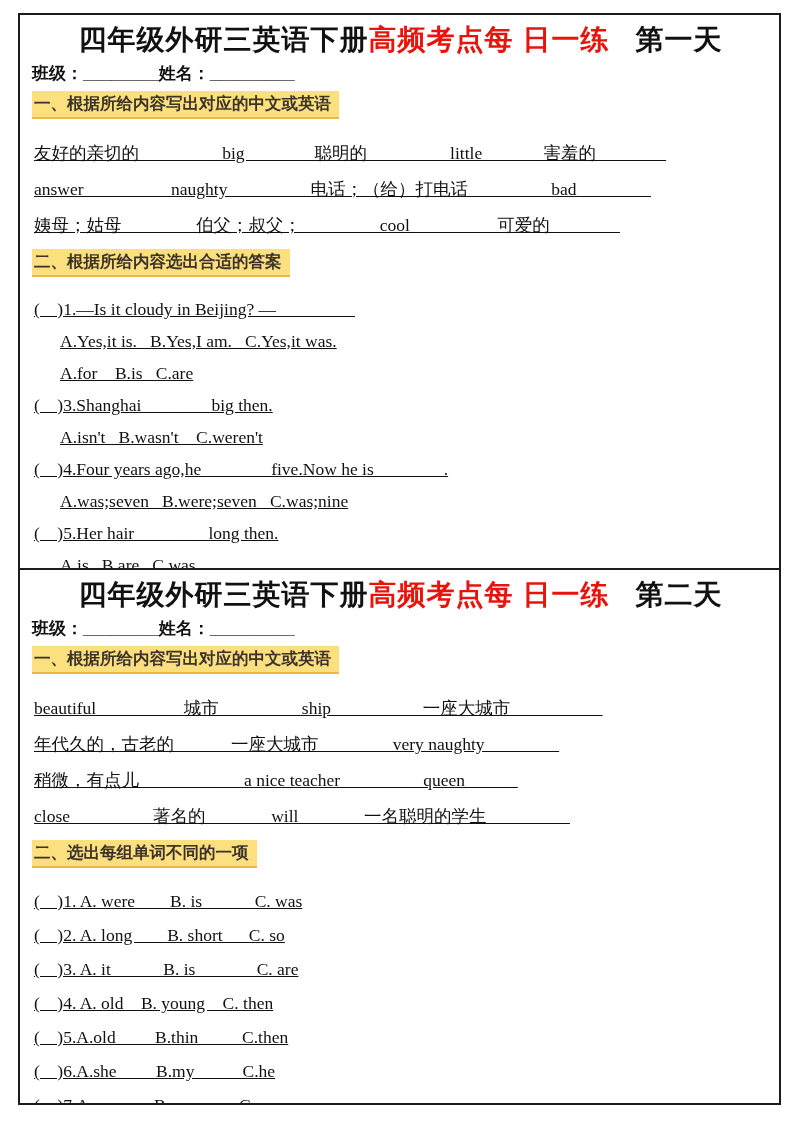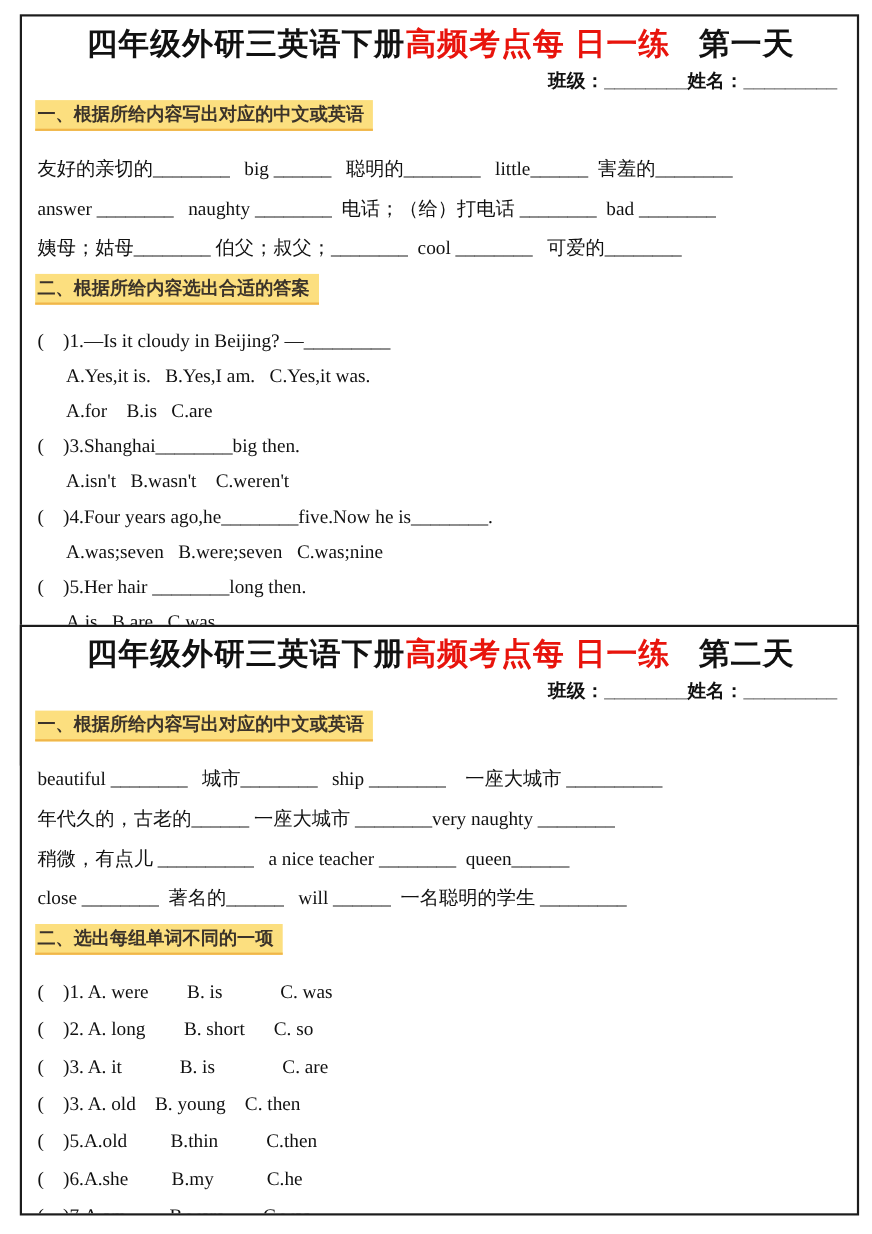--- a/index.html
+++ b/index.html
@@ -38,21 +38,20 @@
     font-weight: bold;
     font-size: 28px;
     letter-spacing: 1px;
     margin-top: 2px;
     white-space: nowrap;
   }
   .title .red { color: var(--red); }
   .title .day { margin-left: 26px; }
 
   .class-line {
-    text-align: right;
     font-family: "Liberation Sans", sans-serif;
     font-weight: bold;
     font-size: 17px;
     margin: 3px 8px 0 0;
     white-space: pre;
   }
 
   .section-heading {
     display: inline-block;
     background: var(--hl);
@@ -62,20 +61,21 @@
     font-size: 16.5px;
     padding: 2px 8px 2px 2px;
     margin: 6px 0 16px 0;
     border-bottom: 2px solid #f0b64a;
   }
 
   .line {
     font-size: 17.5px;
     white-space: pre-wrap;
     padding-left: 2px;
+    text-decoration: underline;
   }
   .vocab-line { line-height: 36px; }
   .q-line     { line-height: 32px; }
   .opts-line  { line-height: 32px; padding-left: 28px; }
   .q2-line    { line-height: 34px; }
 </style>
 </head>
 <body>
 
 <div class="page page-1">
@@ -118,18 +118,18 @@
   <div class="line vocab-line">年代久的，古老的______ 一座大城市 ________very naughty ________</div>
   <div class="line vocab-line">稍微，有点儿 __________   a nice teacher ________  queen______</div>
   <div class="line vocab-line">close ________  著名的______   will ______  一名聪明的学生 _________</div>
 
   <div>
     <span class="section-heading">二、选出每组单词不同的一项</span>
   </div>
   <div class="line q2-line">(    )1. A. were        B. is            C. was</div>
   <div class="line q2-line">(    )2. A. long        B. short      C. so</div>
   <div class="line q2-line">(    )3. A. it            B. is              C. are</div>
-  <div class="line q2-line">(    )3. A. old    B. young    C. then</div>
+  <div class="line q2-line">(    )4. A. old    B. young    C. then</div>
   <div class="line q2-line">(    )5.A.old         B.thin          C.then</div>
   <div class="line q2-line">(    )6.A.she         B.my           C.he</div>
   <div class="line q2-line">(    )7.A.am         B.were        C.was</div>
   <div class="line q2-line">(    )8.A.dirty       B.clean        C.now</div>
 </div>
 
 </body></html>

